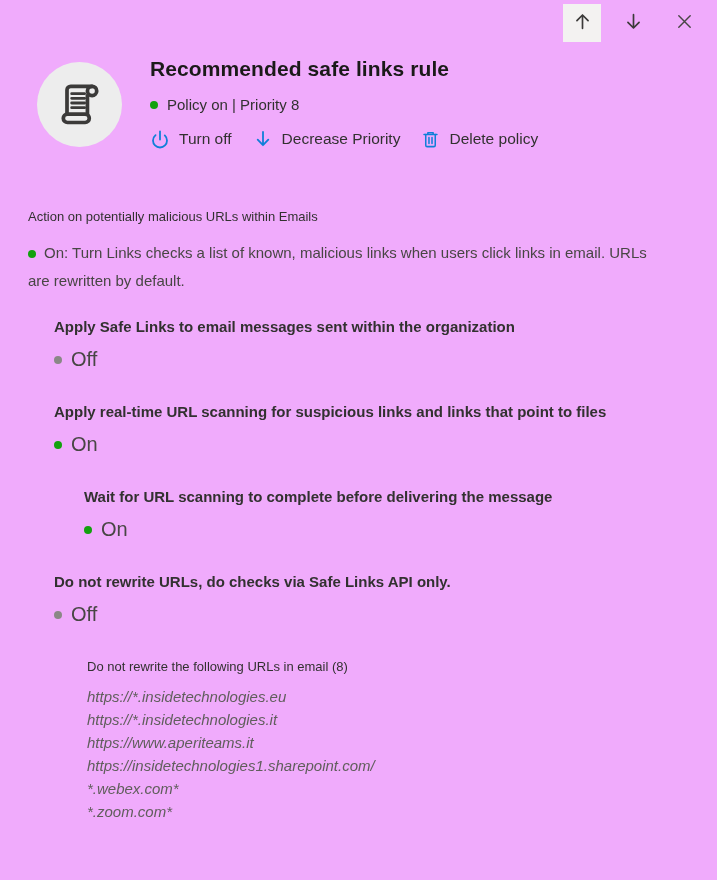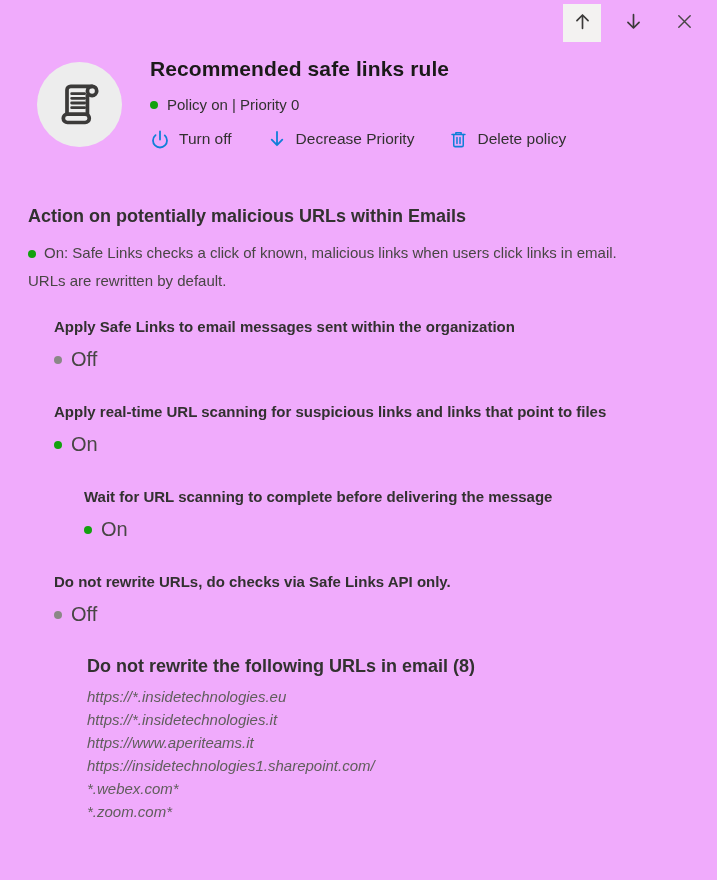--- a/index.html
+++ b/index.html
@@ -15,28 +15,28 @@
   
   .header { display:flex; padding:56px 0 0 37px; }
   .avatar { width:85px; height:85px; border-radius:50%; background:#ededed; margin-top:6px; flex:none;
             display:flex; align-items:center; justify-content:center; }
   .header-text { margin-left:28px; padding-top:0; }
   .title { font-size:21px; line-height:26px; font-weight:700; color:#1b1a19; letter-spacing:0.1px; }
   .status-line { margin-top:13px; display:flex; align-items:center; gap:9px; font-size:15px; line-height:19px; color:#323130; }
   .dot { width:8px; height:8px; border-radius:50%; flex:none; display:inline-block; }
   .dot.green { background:#13a10e; }
   .dot.gray  { background:#8a8886; }
-  .actions { margin-top:15px; display:flex; align-items:center; gap:35px; }
+  .actions { margin-top:15px; display:flex; align-items:center; gap:21px; }
   .action { display:flex; align-items:center; gap:9px; background:none; border:none; padding:0;
             font-family:"Liberation Sans", sans-serif; font-size:15.5px; color:#323130; cursor:pointer; }
   .action .aicon { display:flex; align-items:center; }
 
   
   .body { padding:58px 28px 0 28px; }
-  .section-title { font-size:18px; line-height:19px; font-weight:700; color:#323130; white-space:nowrap; }
+  .section-title { font-size:13px; line-height:19px; font-weight:400; color:#323130; white-space:nowrap; }
   .desc { margin-top:13px; font-size:15px; line-height:28px; color:#484644; max-width:630px; }
   .desc .dot { margin-right:8px; margin-bottom:1px; vertical-align:middle; }
 
   .settings { margin-left:26px; }
   .setting { margin-top:33px; }
   .settings > .setting:first-child { margin-top:22px; }
   .setting.nested { margin-left:30px; }
   .setting-title { font-size:15px; line-height:19px; font-weight:600; color:#323130; white-space:nowrap; }
   .setting-status { margin-top:14px; display:flex; align-items:center; gap:9px; font-size:20px; line-height:19px; color:#484644; }
 
@@ -82,21 +82,21 @@
           <path d="M36 20 V40"></path>
           <rect x="10" y="40" width="28" height="9" rx="4.5"></rect>
           <path d="M19 18 H33 M19 23 H33 M19 28 H33 M19 33 H33" stroke-width="3"></path>
         </svg>
       </span>
     </div>
     <div class="header-text">
       <div class="title">Recommended safe links rule</div>
       <div class="status-line">
         <span class="dot green"></span>
-        <span>Policy on | Priority 0</span>
+        <span>Policy on | Priority 8</span>
       </div>
       <div class="actions">
         <button class="action">
           <span class="aicon">
             <svg width="20" height="20" viewBox="0 0 20 20" fill="none" stroke="#0f7fd8" stroke-width="1.8" stroke-linecap="round">
               <circle cx="10" cy="11.5" r="7" stroke-dasharray="28 10"></circle>
               <path d="M10 2.5 V10.5"></path>
             </svg>
           </span>
           <span>Turn off</span>
@@ -121,21 +121,21 @@
           <span>Delete policy</span>
         </button>
       </div>
     </div>
   </div>
 
   <div class="body">
 
     <div class="section">
       <div class="section-title">Action on potentially malicious URLs within Emails</div>
-      <div class="desc"><span class="dot green"></span><span>On: Safe Links checks a click of known, malicious links when users click links in email. URLs are rewritten by default.</span></div>
+      <div class="desc"><span class="dot green"></span><span>On: Turn Links checks a list of known, malicious links when users click links in email. URLs are rewritten by default.</span></div>
     </div>
 
     <div class="settings">
 
       <div class="setting">
         <div class="setting-title">Apply Safe Links to email messages sent within the organization</div>
         <div class="setting-status">
           <span class="dot gray"></span>
           <span>Off</span>
         </div>

